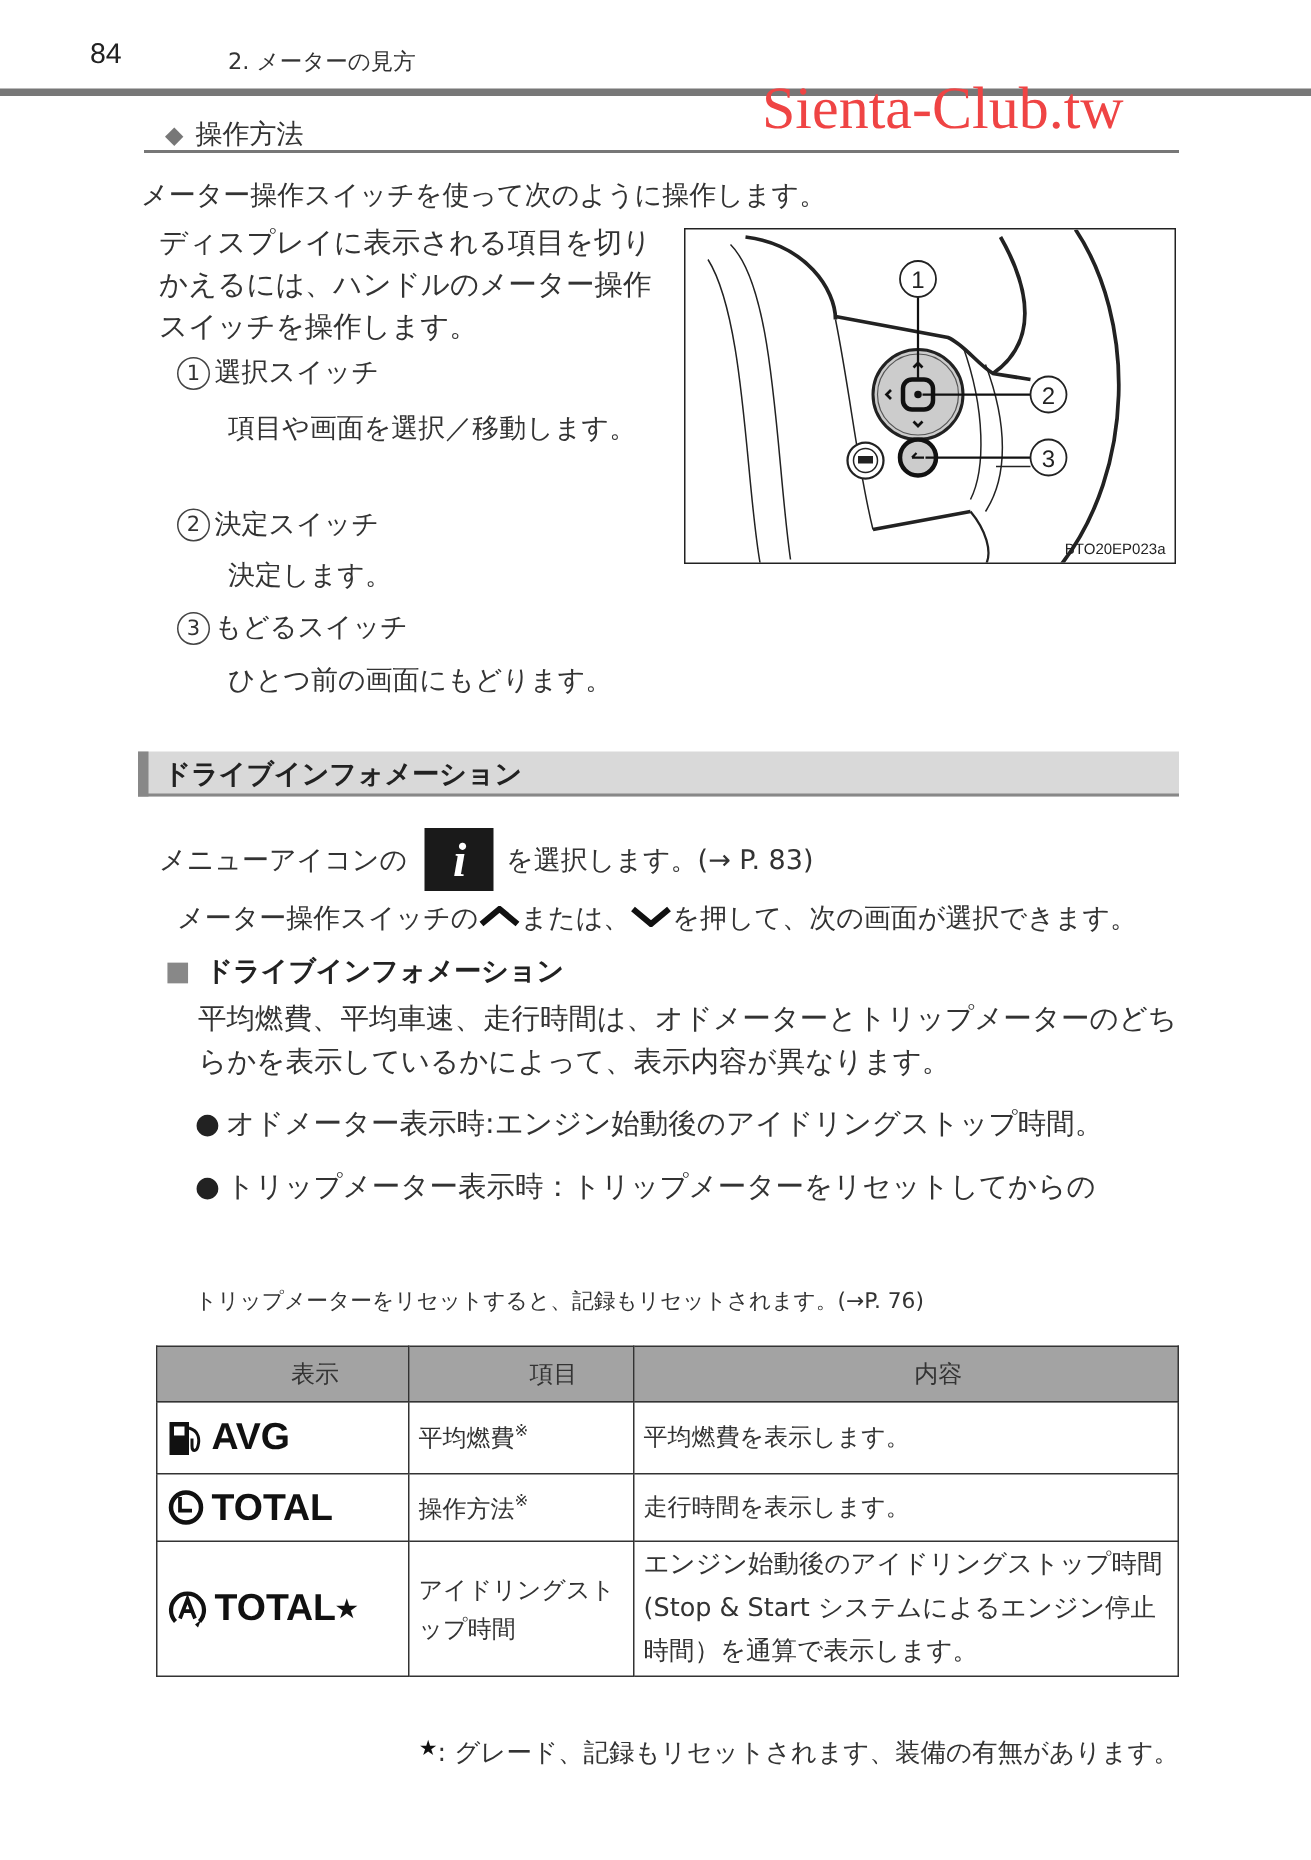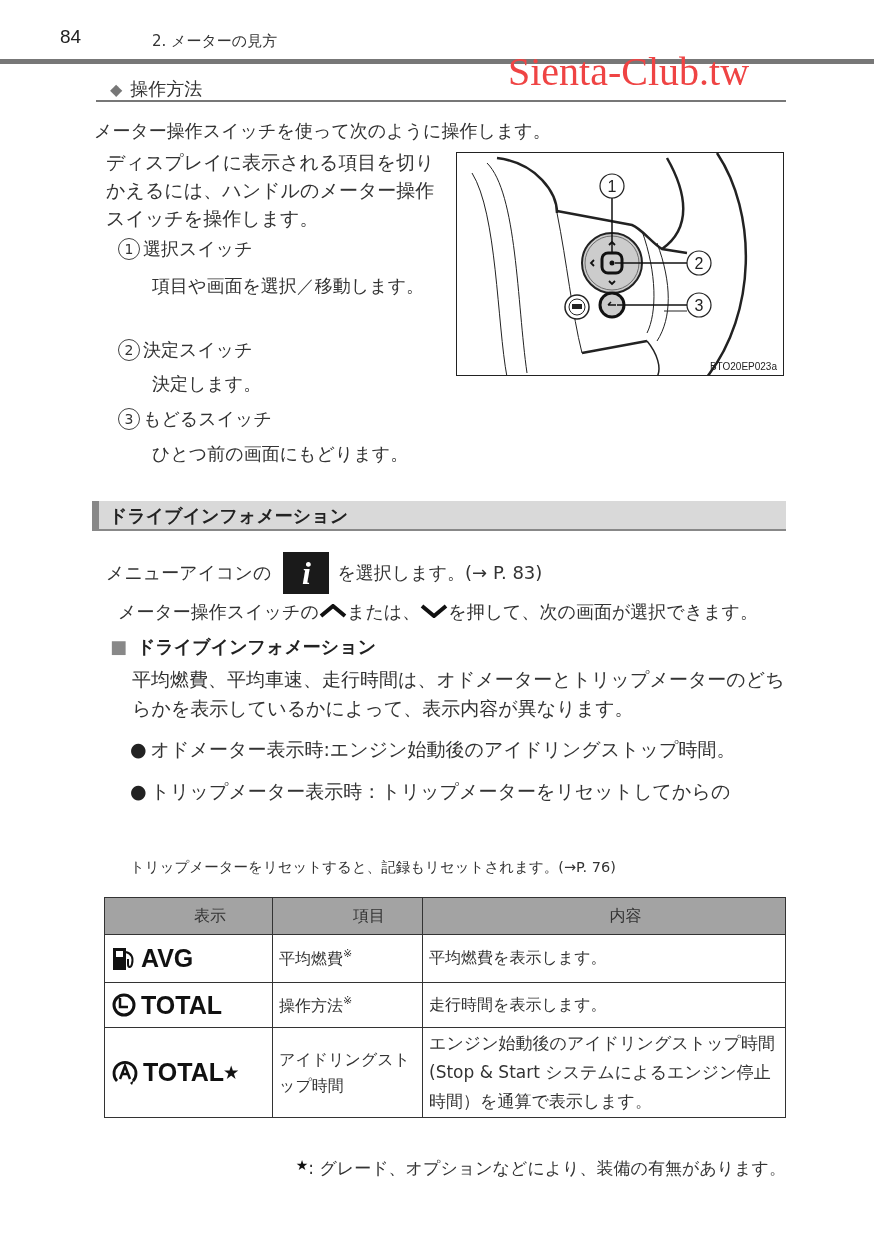--- a/index.html
+++ b/index.html
@@ -203,14 +203,14 @@
             <span class="sup" style="font-size:16px;vertical-align:10px;">★</span>
         </div>
       </td>
       <td style="line-height:26px;">アイドリングストップ時間</td>
       <td style="line-height:29px;font-size:17px;">エンジン始動後のアイドリングストップ時間(Stop &amp; Start システムによるエンジン停止時間）を通算で表示します。</td>
     </tr>
   </tbody>
 </table>
 
 <div class="abs footnote">
-  <span class="star">★</span><span>: グレード、オプションなどにより、装備の有無があります。</span>
+  <span class="star">★</span><span>: グレード、記録もリセットされます、装備の有無があります。</span>
 </div>
 
 </body></html>

